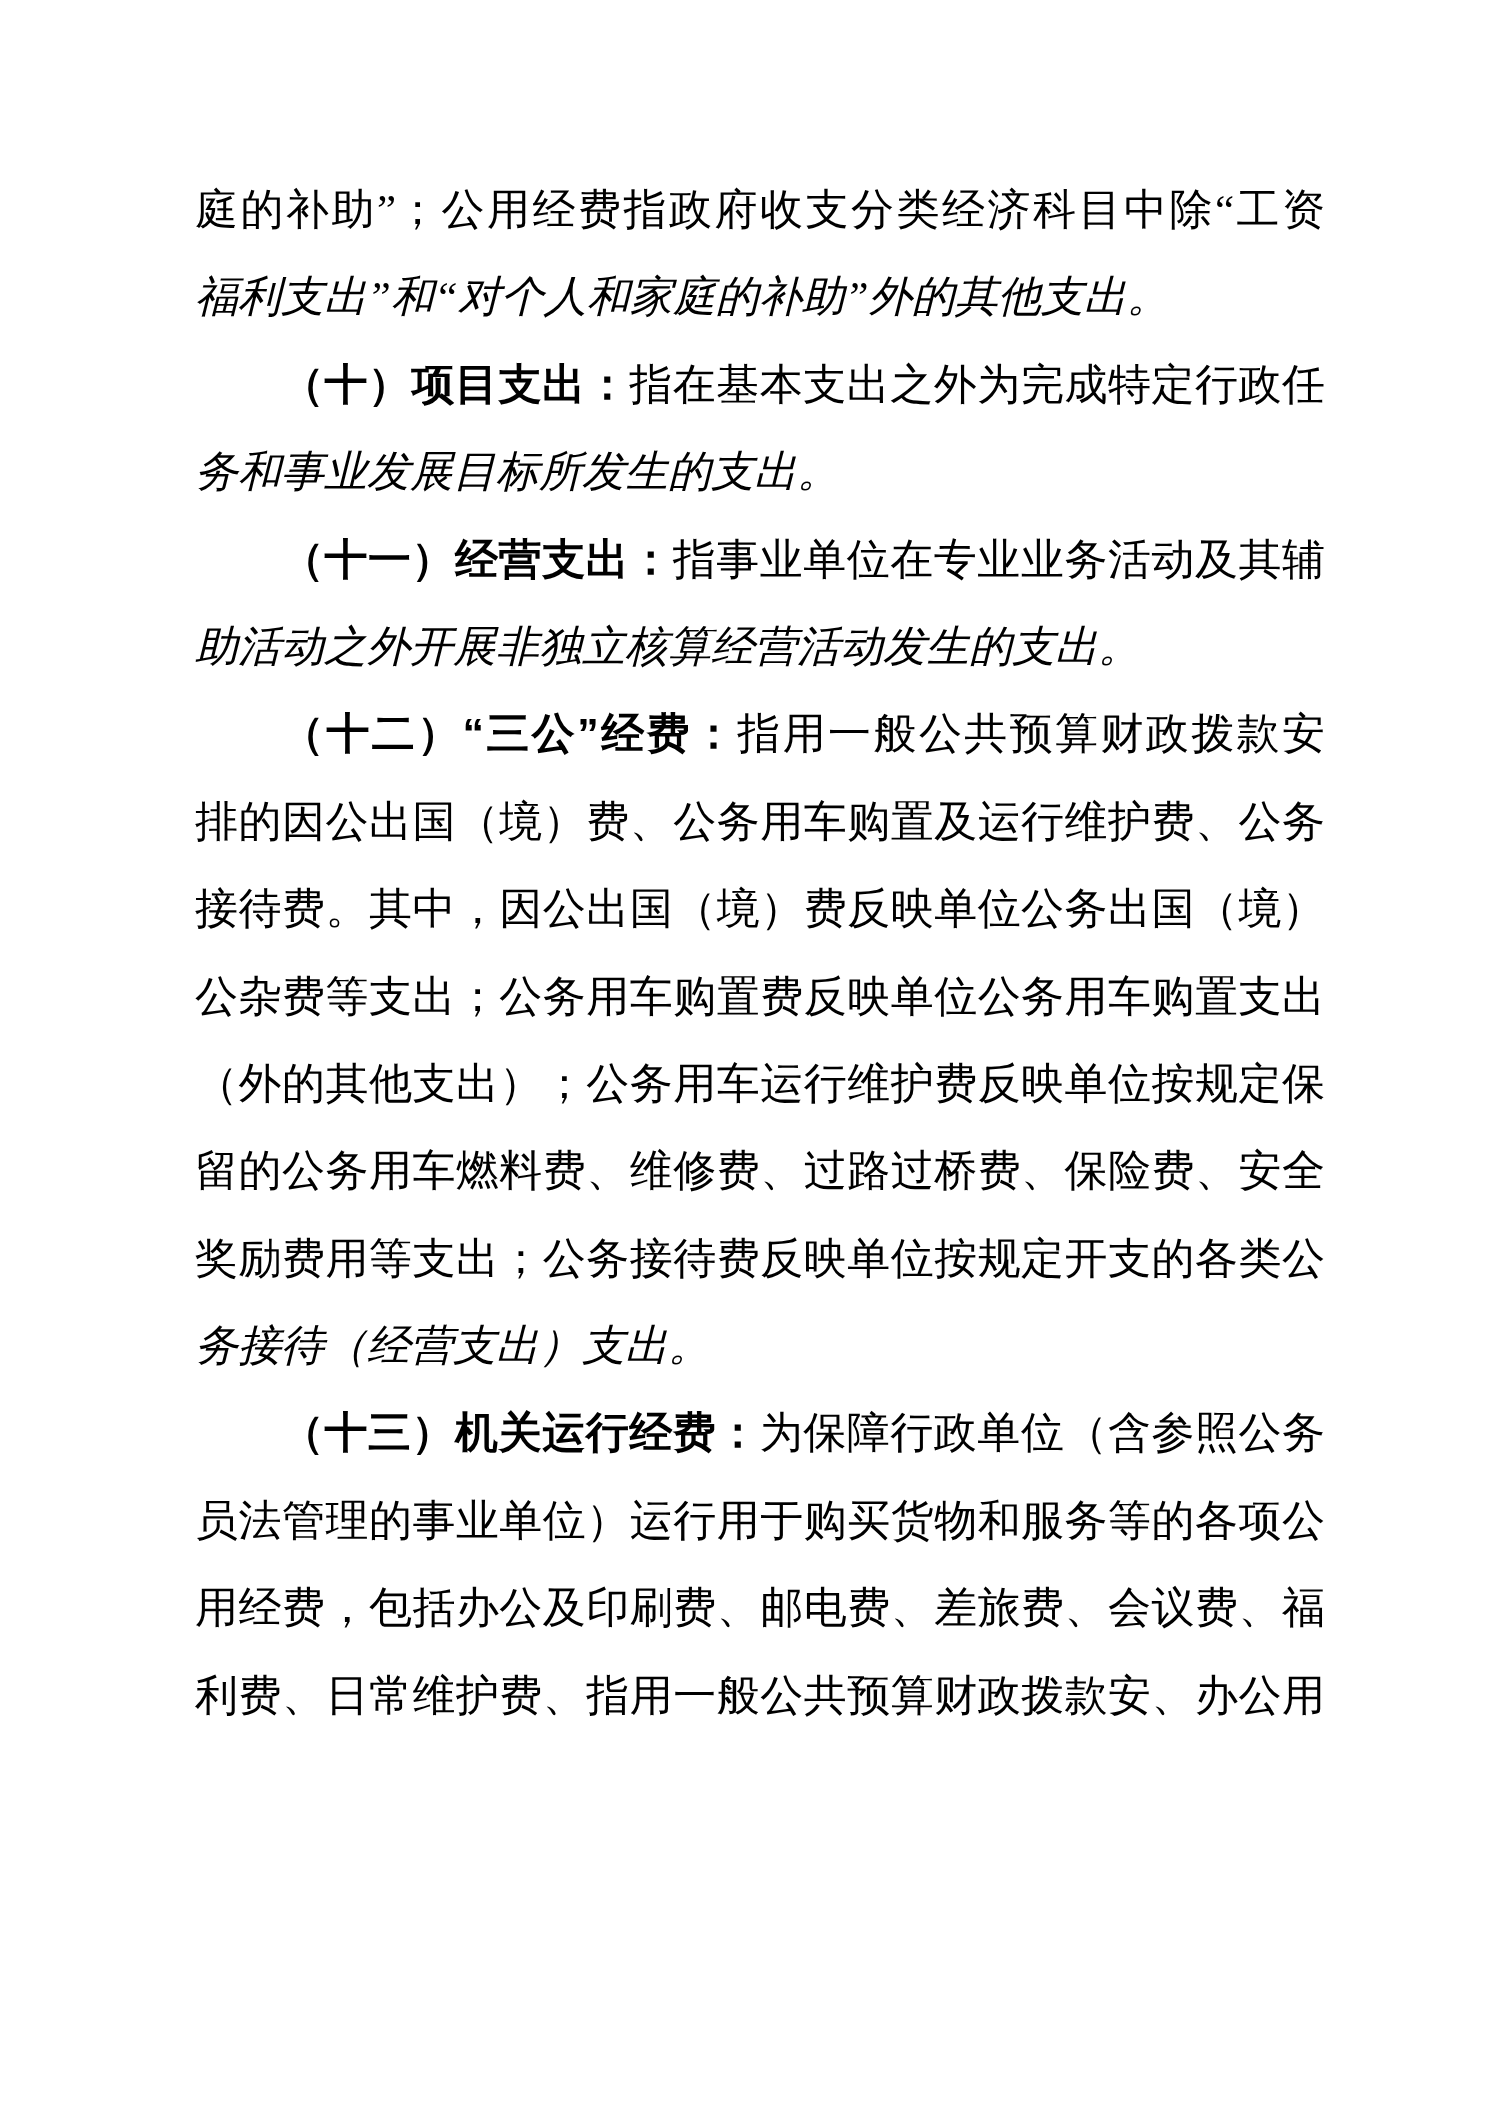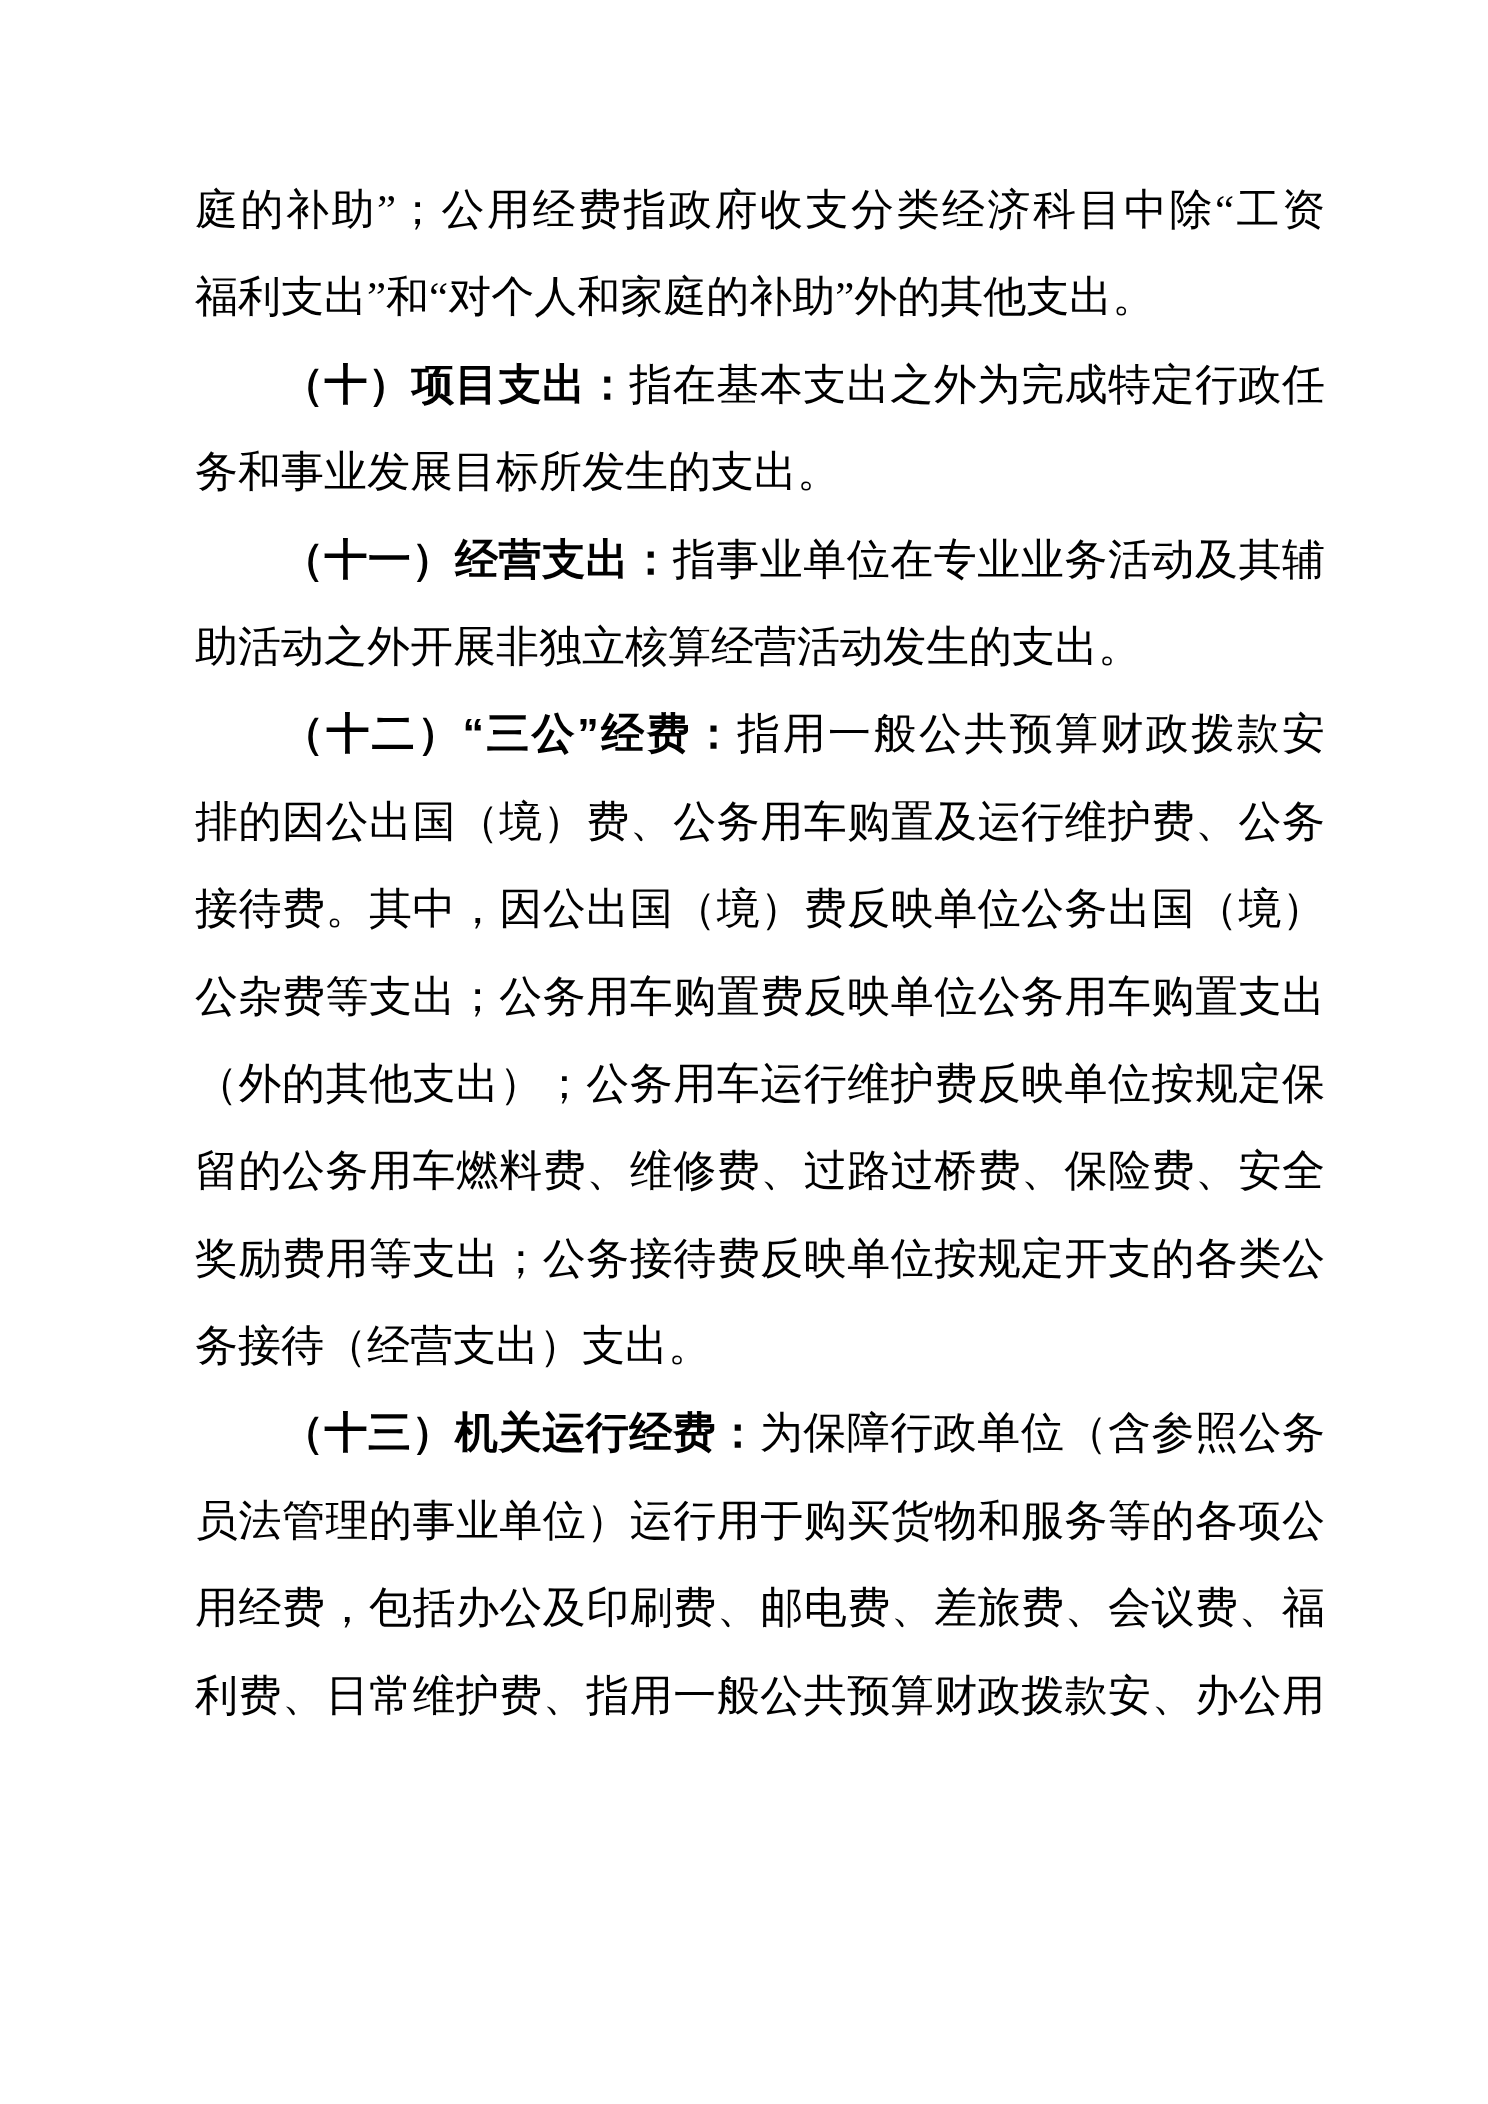--- a/index.html
+++ b/index.html
@@ -27,20 +27,21 @@
     line-height: 87.4px;
     height: 87.4px;
     text-align: justify;
     text-align-last: justify;
     text-justify: inter-character;
     overflow: visible;
   }
   .line.para-end {
     text-align: left;
     text-align-last: left;
+    font-style: italic;
   }
   .line.indent {
     padding-left: 86px;
   }
   .line.tight {
     letter-spacing: -1.6px;
   }
   .lead {
     font-weight: 700;
     font-family: "Liberation Sans", "DejaVu Sans", sans-serif;

